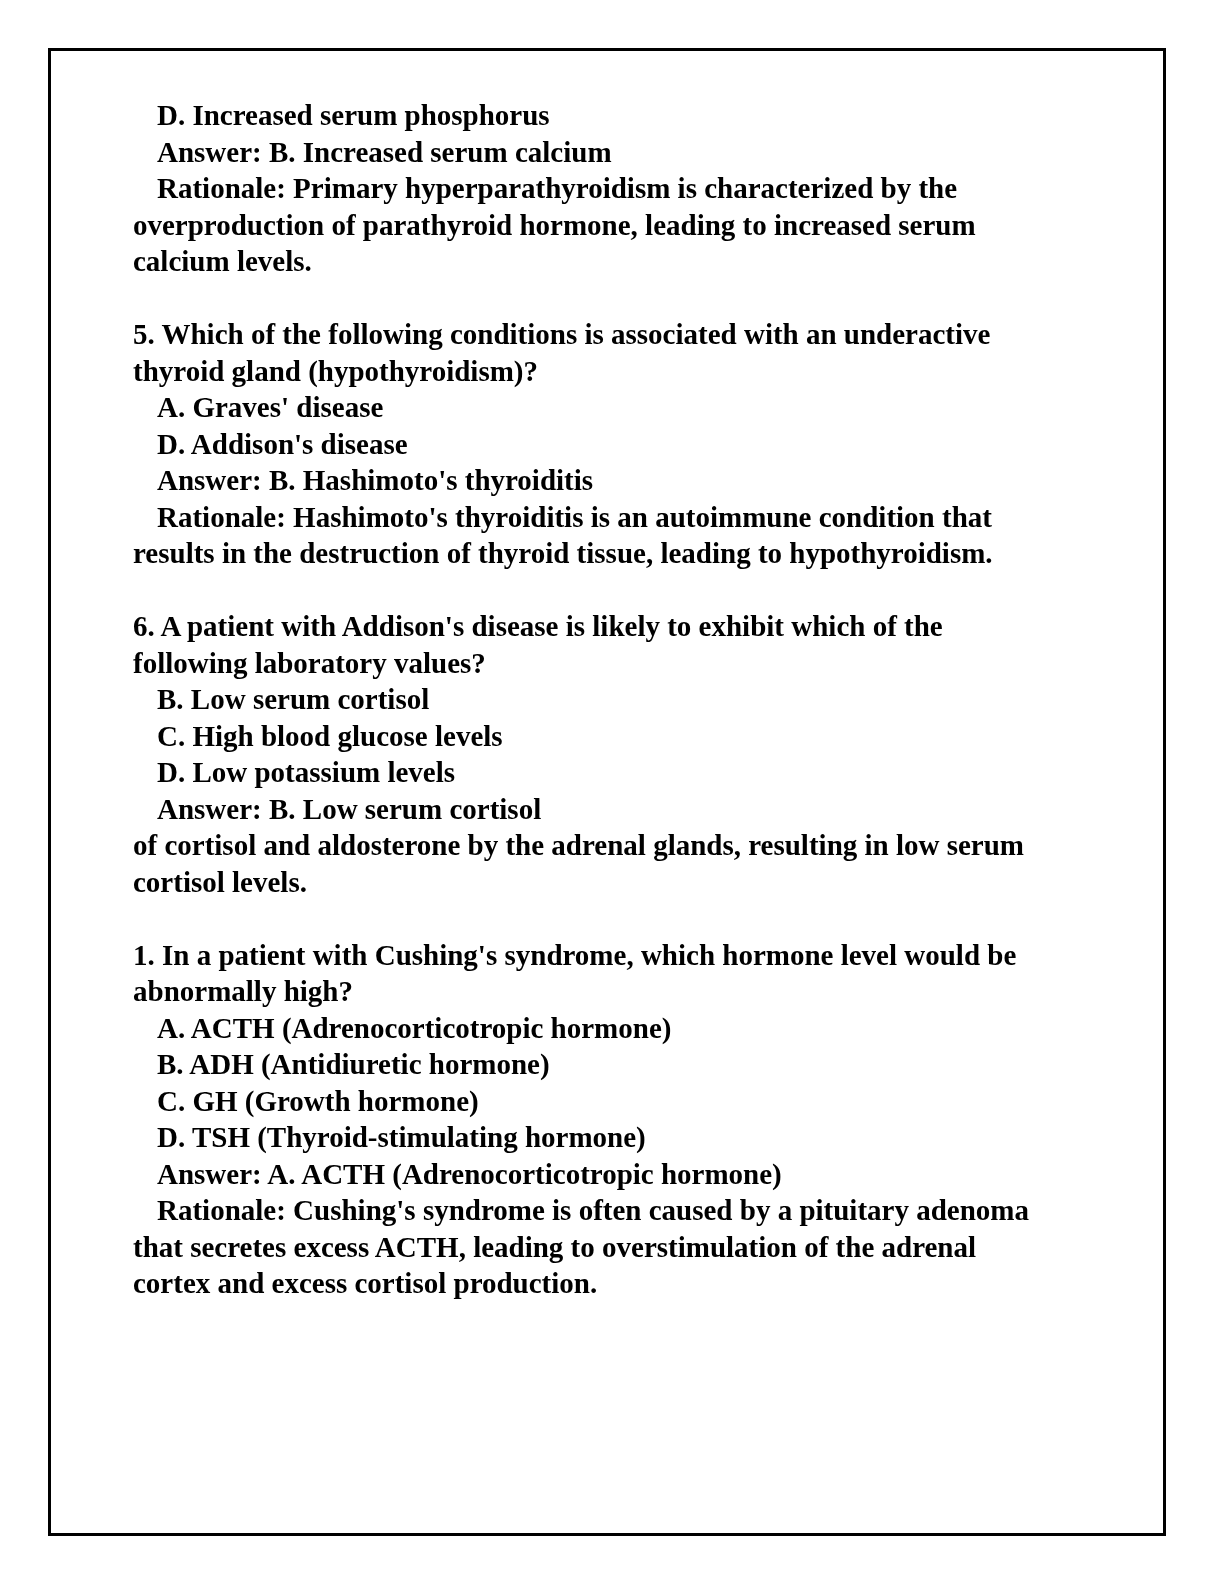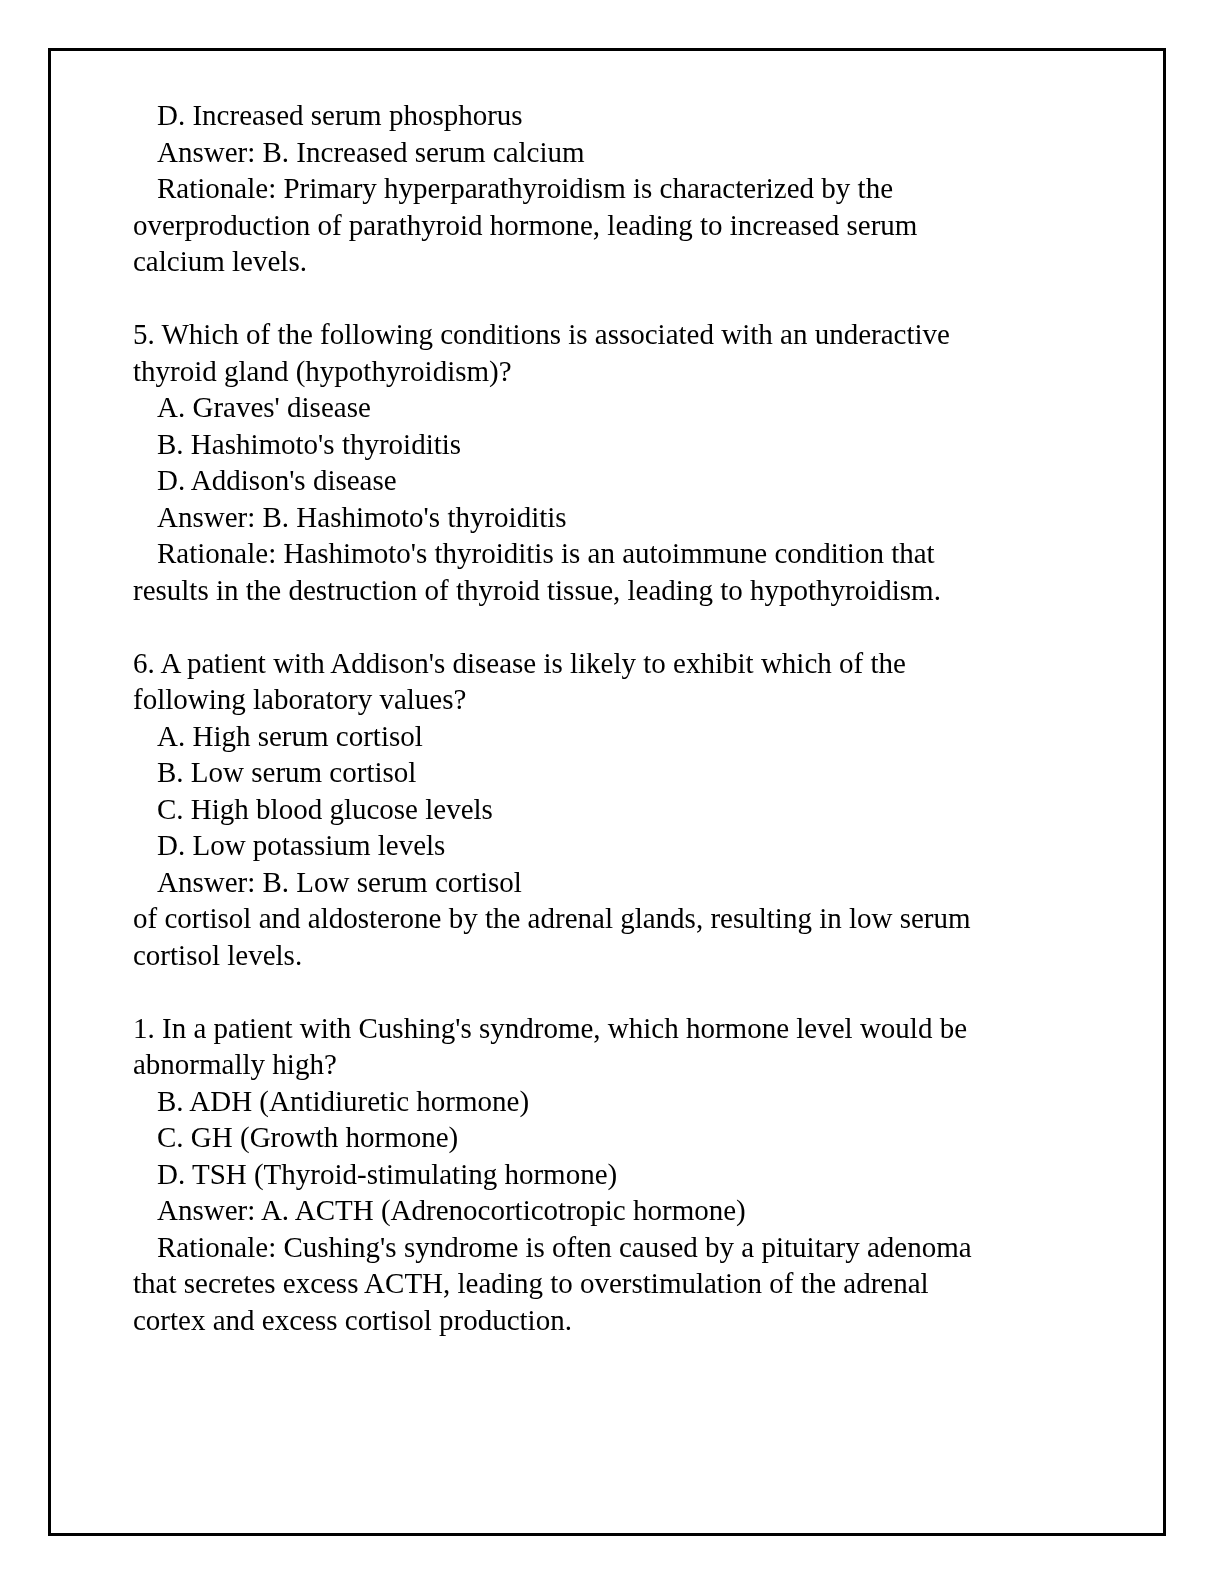--- a/index.html
+++ b/index.html
@@ -37,21 +37,21 @@
       font-size: 29px;
       white-space: pre;
     }
     .indent {
       padding-left: 24px;
     }
     .gap {
       display: block;
       height: 36.5px;
     }
-    .block { display: block; }
+    .block { display: block; font-weight: bold; }
   </style>
 </head>
 <body>
 
 <div class="page-frame"></div>
 
 <div class="content">
 
   <div class="block">
     <span class="line indent">D. Increased serum phosphorus</span>
@@ -60,46 +60,45 @@
     <span class="line">overproduction of parathyroid hormone, leading to increased serum</span>
     <span class="line">calcium levels.</span>
   </div>
 
   <span class="gap"></span>
 
   <div class="block">
     <span class="line">5. Which of the following conditions is associated with an underactive</span>
     <span class="line">thyroid gland (hypothyroidism)?</span>
     <span class="line indent">A. Graves' disease</span>
-    <span class="line indent">B. Hashimoto's thyroiditis</span>
     <span class="line indent">D. Addison's disease</span>
     <span class="line indent">Answer: B. Hashimoto's thyroiditis</span>
     <span class="line indent">Rationale: Hashimoto's thyroiditis is an autoimmune condition that</span>
     <span class="line">results in the destruction of thyroid tissue, leading to hypothyroidism.</span>
   </div>
 
   <span class="gap"></span>
 
   <div class="block">
     <span class="line">6. A patient with Addison's disease is likely to exhibit which of the</span>
     <span class="line">following laboratory values?</span>
-    <span class="line indent">A. High serum cortisol</span>
     <span class="line indent">B. Low serum cortisol</span>
     <span class="line indent">C. High blood glucose levels</span>
     <span class="line indent">D. Low potassium levels</span>
     <span class="line indent">Answer: B. Low serum cortisol</span>
     <span class="line">of cortisol and aldosterone by the adrenal glands, resulting in low serum</span>
     <span class="line">cortisol levels.</span>
   </div>
 
   <span class="gap"></span>
 
   <div class="block">
     <span class="line">1. In a patient with Cushing's syndrome, which hormone level would be</span>
     <span class="line">abnormally high?</span>
+    <span class="line indent">A. ACTH (Adrenocorticotropic hormone)</span>
     <span class="line indent">B. ADH (Antidiuretic hormone)</span>
     <span class="line indent">C. GH (Growth hormone)</span>
     <span class="line indent">D. TSH (Thyroid-stimulating hormone)</span>
     <span class="line indent">Answer: A. ACTH (Adrenocorticotropic hormone)</span>
     <span class="line indent">Rationale: Cushing's syndrome is often caused by a pituitary adenoma</span>
     <span class="line">that secretes excess ACTH, leading to overstimulation of the adrenal</span>
     <span class="line">cortex and excess cortisol production.</span>
   </div>
 
 </div>

